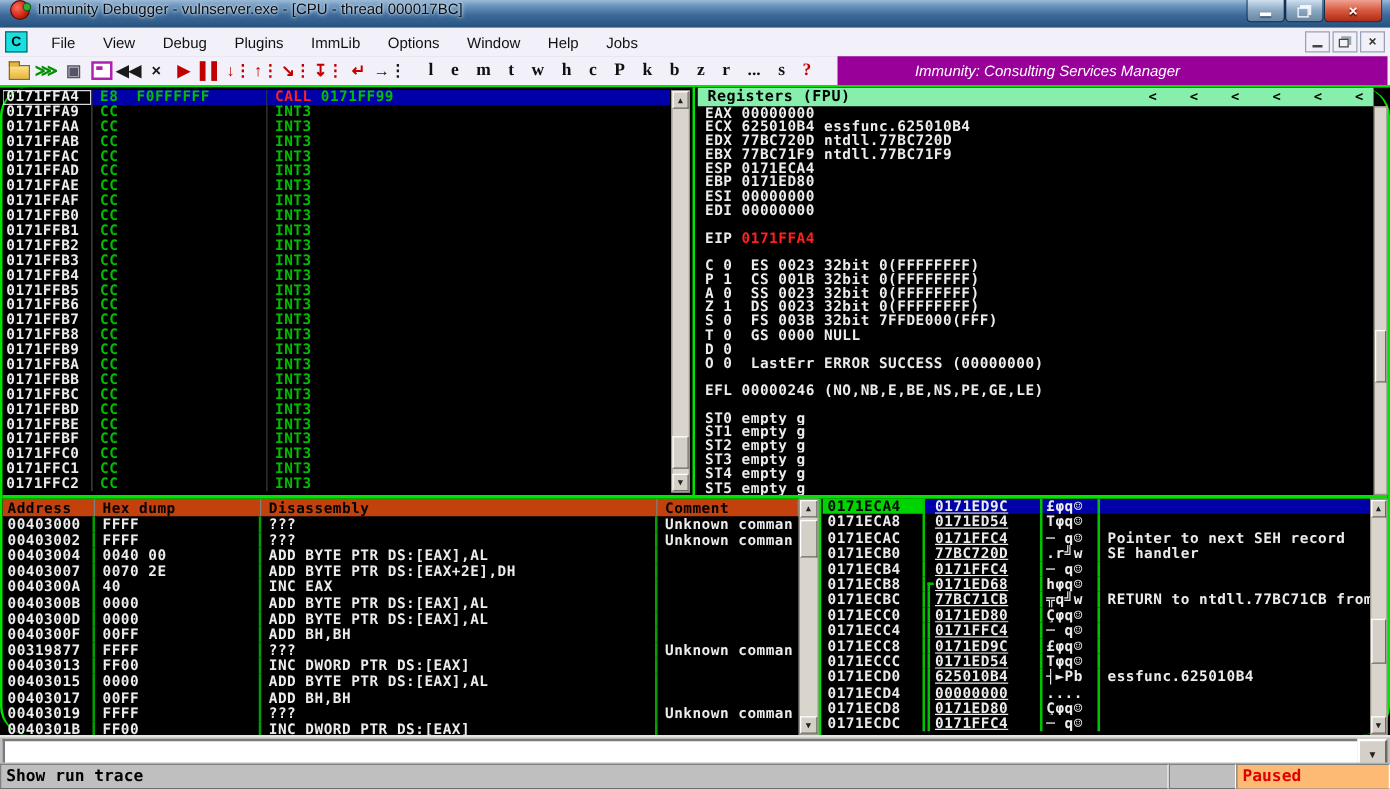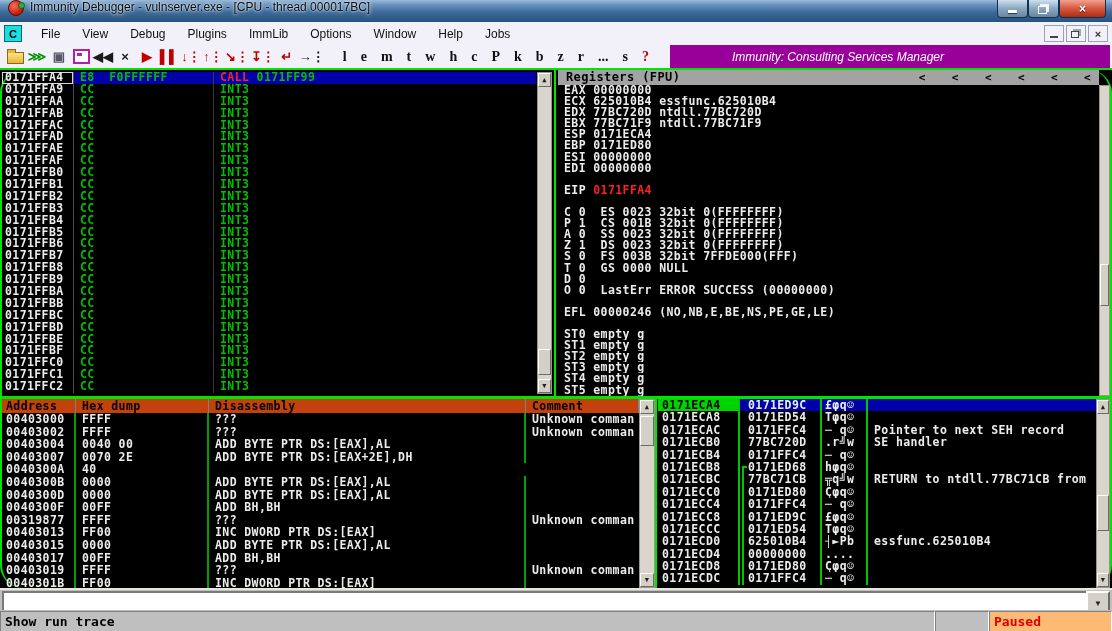--- a/index.html
+++ b/index.html
@@ -71,21 +71,21 @@
   .di-a{width:72px;padding-left:3px;border-right:1px solid #4a4a4a;}
   .di-b{width:140px;padding-left:6px;color:#00be00;border-right:1px solid #3a3a3a;}
   .di-i{flex:1;padding-left:6px;color:#00be00;}
   .dis-row.sel .di-b,.dis-row.sel .di-i{background:#0000a8;}
   .dis-row.sel .di-a{box-shadow:inset 0 0 0 1px #d8d8d8;}
   .mnem-call{color:#ff2020;}
   .op-green{color:#00be00;}
 
   
   .regs{position:absolute;left:556px;top:0;width:541px;height:326px;overflow:hidden;font-size:11.5px;}
-  .regs-title{height:15px;background:#a3a3a3;color:#000;display:flex;align-items:flex-end;
+  .regs-title{height:15px;background:#86efac;color:#000;display:flex;align-items:flex-end;
     padding:0 8px;font-size:12px;line-height:15px;}
   .chev{margin-left:26px;font-size:11px;}
   .chev:first-of-type{margin-left:auto;}
   .reg-line{height:11.1px;line-height:11.1px;color:#ececec;padding-left:6px;}
   .reg-red{color:#ff2020;}
 
   
   .sb{position:absolute;background:#d9d4cc;border:1px solid #9a968e;}
   .sb .ar{position:absolute;left:0;width:100%;height:14px;background:#d4d0c8;
     border:1px solid;border-color:#fff #6d6a63 #6d6a63 #fff;color:#222;font-size:7px;
@@ -109,21 +109,21 @@
   .du-row{display:flex;height:12.6px;line-height:12.6px;color:#ececec;}
   .du-row .du-a,.du-row .du-h,.du-row .du-d{border-right:2px solid #00a000;}
 
   
   .stack{position:absolute;left:656px;top:329px;width:438px;height:189px;overflow:hidden;font-size:11.5px;}
   .st-row{display:flex;height:12.4px;line-height:12.4px;color:#ececec;}
   .st-a{width:82px;padding-left:4px;border-right:2px solid #00c400;}
   .st-br{width:8px;position:relative;}
   .st-br .br{position:absolute;left:2px;top:0;width:5px;height:100%;border-left:2px solid #00c400;}
   .st-br .br.s{top:5px;height:calc(100% - 5px);border-top:2px solid #00c400;}
-  .st-v{width:72px;}
+  .st-v{width:84px;text-decoration:underline;}
   .st-s{width:48px;border-left:2px solid #00c400;border-right:2px solid #00c400;padding-left:3px;}
   .st-c{flex:1;padding-left:6px;}
   .st-row.sel .st-v,.st-row.sel .st-s,.st-row.sel .st-c,.st-row.sel .st-br{background:#0000a8;}
   .st-row .esp{background:#00d400;color:#000;}
 
   
   .cmdrow{position:absolute;left:0;top:588px;width:1112px;height:22px;background:#bfbfbf;
     border-top:2px solid #e8e5df;}
   .cmd-input{position:absolute;left:2px;top:1px;width:1082px;height:18px;background:#fff;
     border:2px solid;border-color:#7a7a7a #fff #fff #7a7a7a;font:bold 12px "DejaVu Sans Mono",monospace;padding:0 3px;}
@@ -479,20 +479,21 @@
           </div>
           <div class="du-row">
             <span class="du-a cell">00403007</span>
             <span class="du-h cell">0070 2E</span>
             <span class="du-d cell">ADD BYTE PTR DS:[EAX+2E],DH</span>
             <span class="du-c cell"></span>
           </div>
           <div class="du-row">
             <span class="du-a cell">0040300A</span>
             <span class="du-h cell">40</span>
+            <span class="du-d cell">INC EAX</span>
             <span class="du-c cell"></span>
           </div>
           <div class="du-row">
             <span class="du-a cell">0040300B</span>
             <span class="du-h cell">0000</span>
             <span class="du-d cell">ADD BYTE PTR DS:[EAX],AL</span>
             <span class="du-c cell"></span>
           </div>
           <div class="du-row">
             <span class="du-a cell">0040300D</span>

